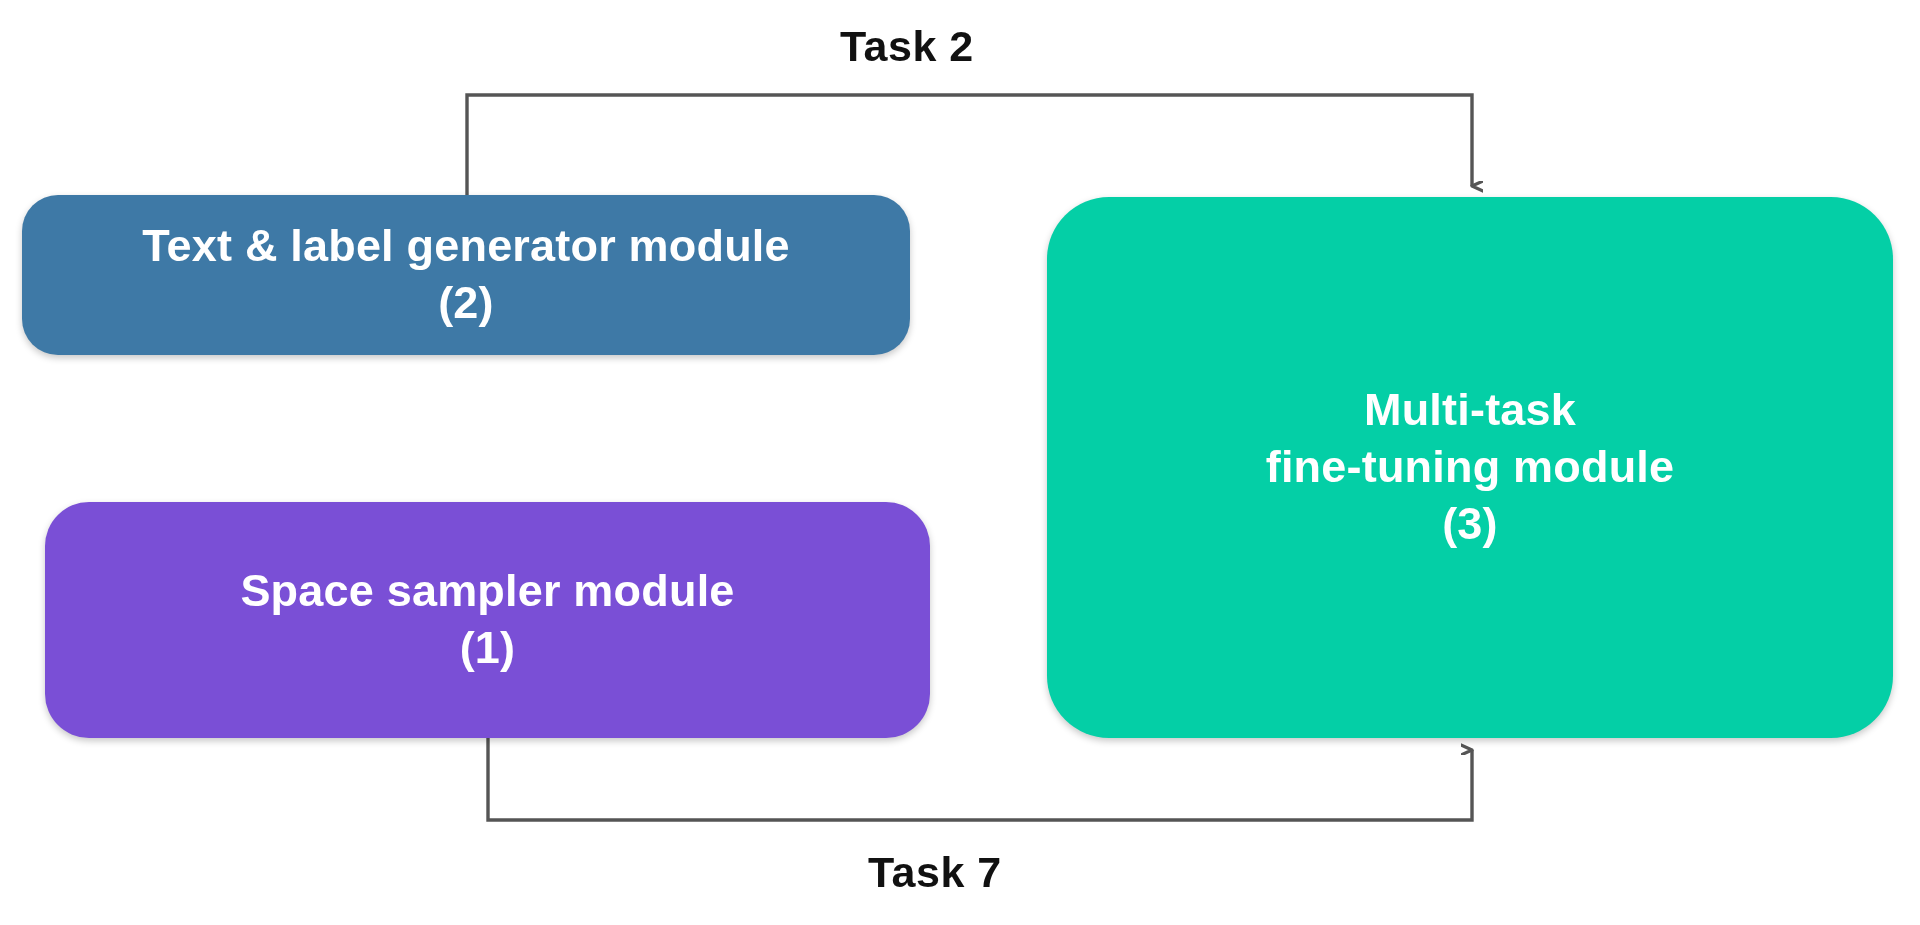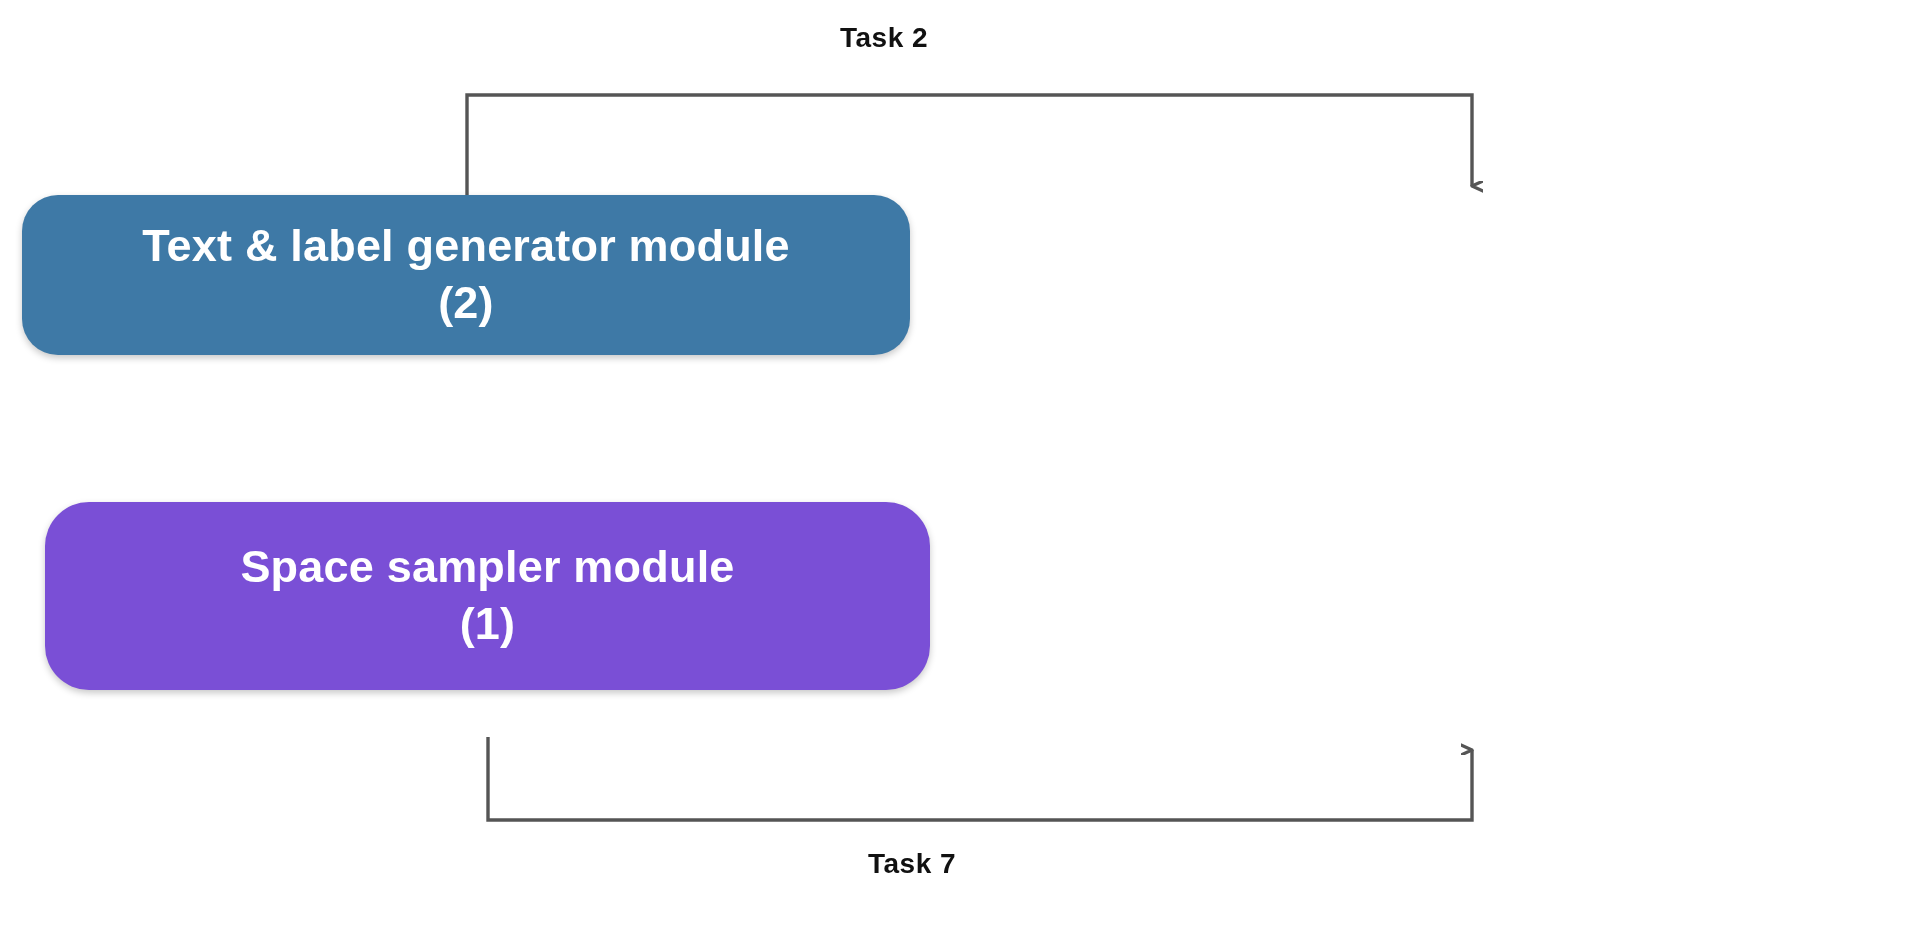--- a/index.html
+++ b/index.html
@@ -50,39 +50,39 @@
     width: 888px;
     height: 160px;
     background: #3E79A6;
     border-radius: 36px;
     font-size: 45px;
   }
   #node-space-sampler {
     left: 45px;
     top: 502px;
     width: 885px;
-    height: 188px;
+    height: 236px;
     background: #7A4FD6;
     border-radius: 44px;
     font-size: 45px;
   }
   #node-multitask-finetuning {
     left: 1047px;
     top: 197px;
     width: 846px;
     height: 541px;
     background: #04CFA6;
     border-radius: 62px;
     font-size: 45px;
   }
   .task-caption {
     position: absolute;
     color: #111111;
     font-weight: bold;
-    font-size: 28px;
+    font-size: 43px;
     letter-spacing: 0.5px;
     white-space: nowrap;
     z-index: 3;
   }
   #task-2-caption {
     left: 840px;
     top: 22px;
   }
   #task-1-caption {
     left: 868px;
@@ -112,18 +112,23 @@
   <div class="node" id="node-text-label-generator">
     <span class="node-label">Text &amp; label generator module
 (2)</span>
   </div>
 
   <div class="node" id="node-space-sampler">
     <span class="node-label">Space sampler module
 (1)</span>
   </div>
 
+  <div class="node" id="node-multitask-finetuning">
+    <span class="node-label">Multi-task
+fine-tuning module
+(3)</span>
+  </div>
 
   <div class="task-caption" id="task-2-caption">Task 2</div>
 
   <div class="task-caption" id="task-1-caption">Task 7</div>
 
 </div>
 
 </body></html>

